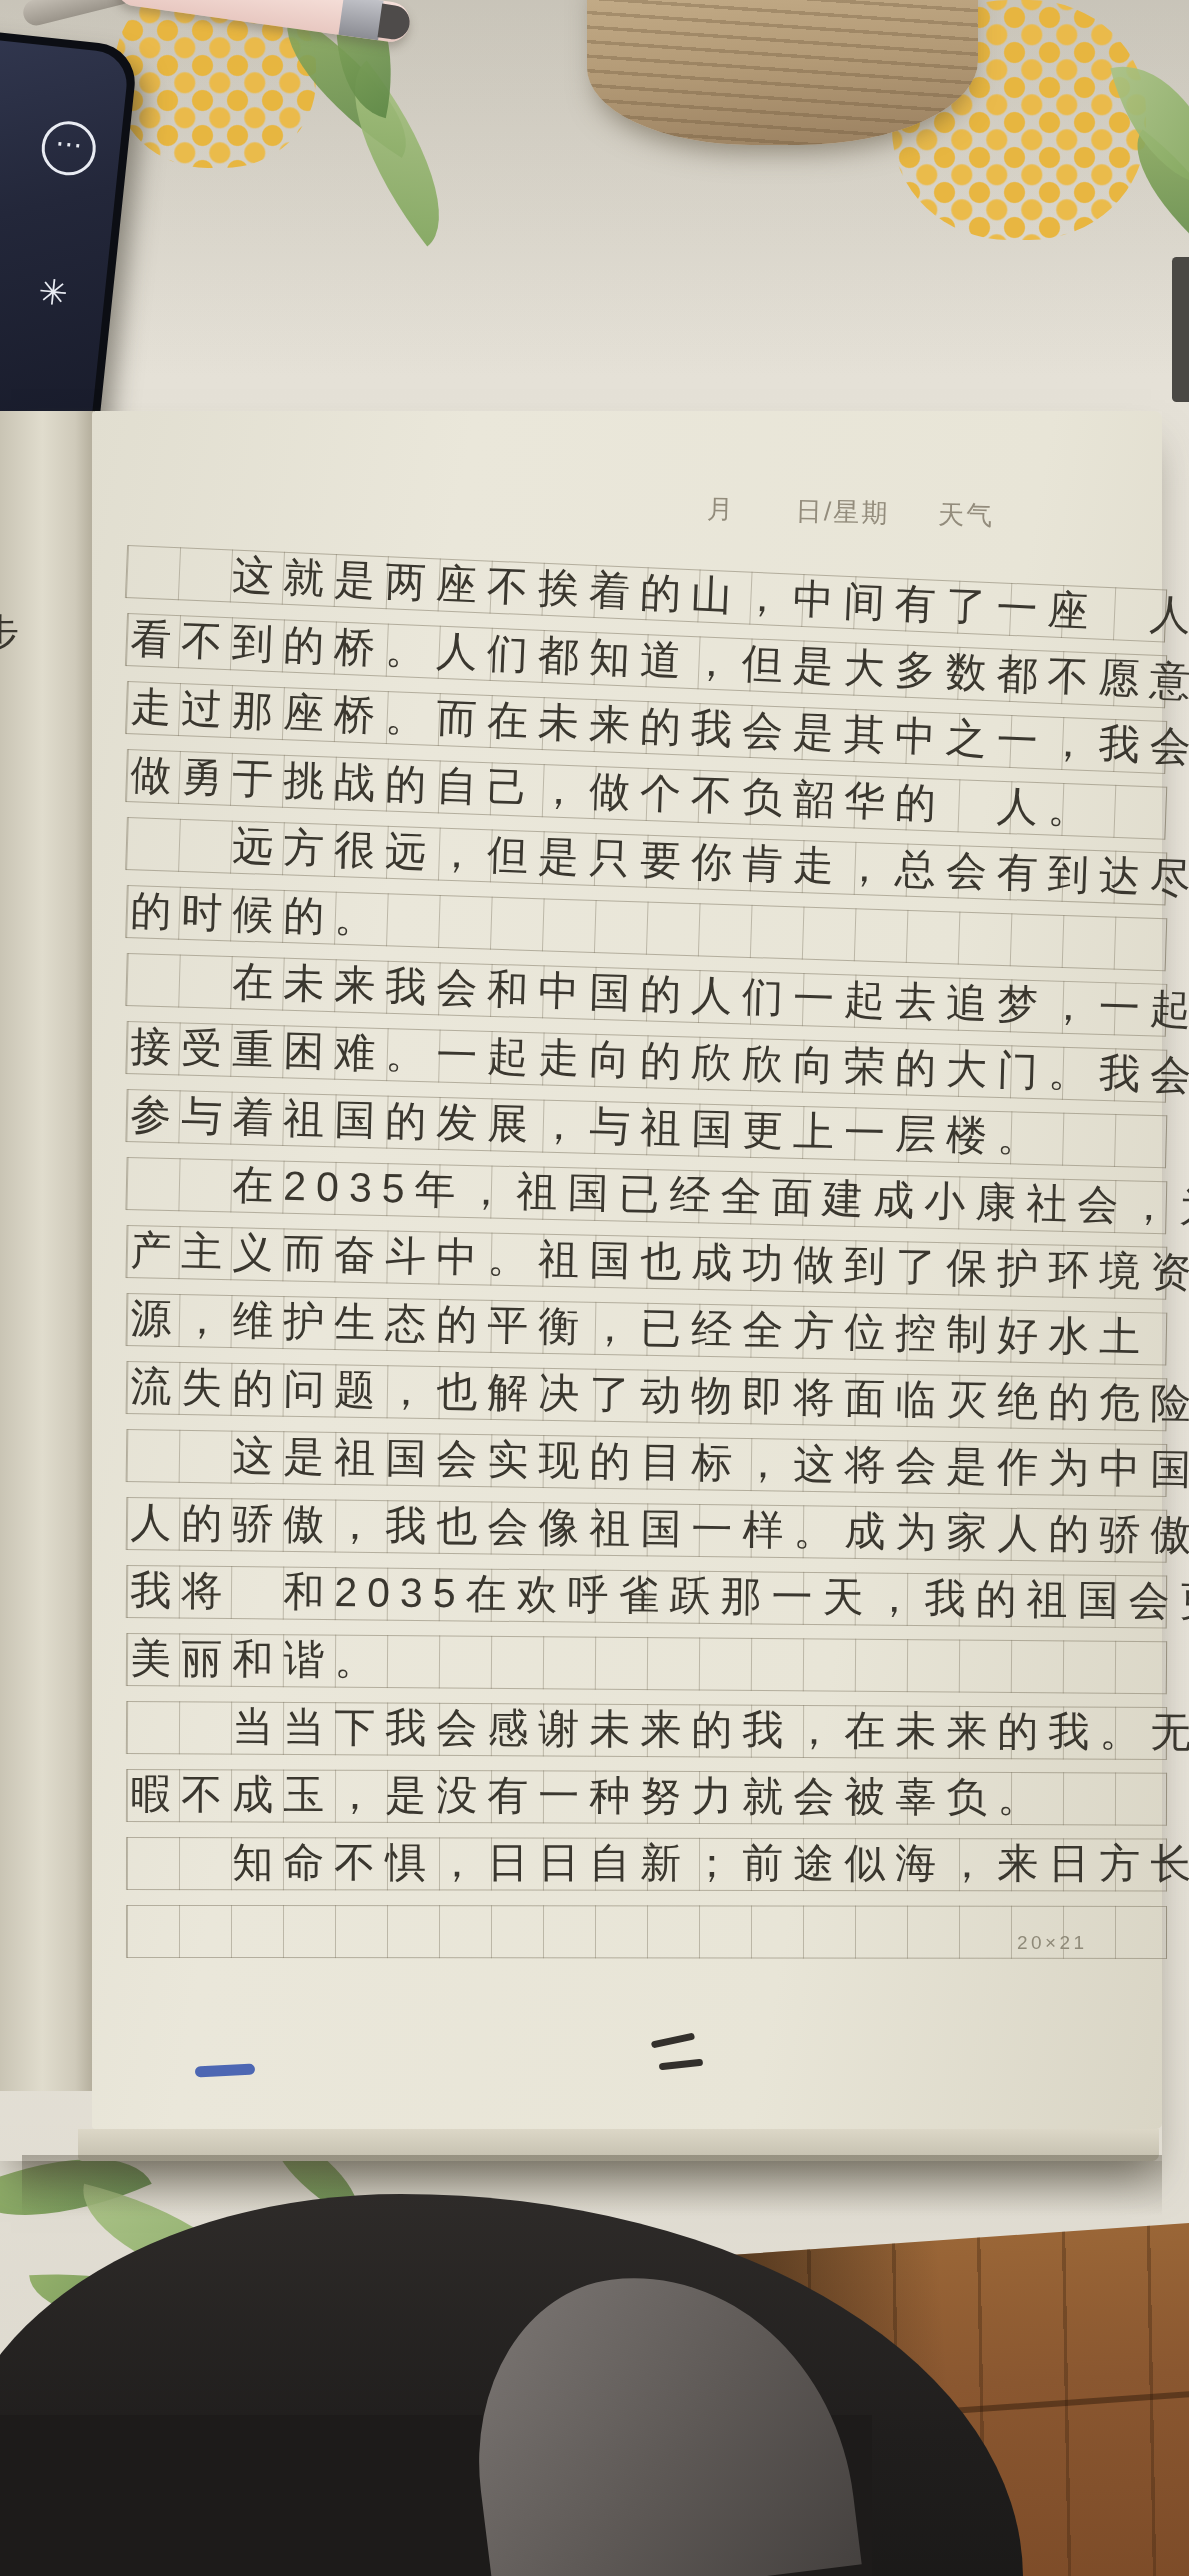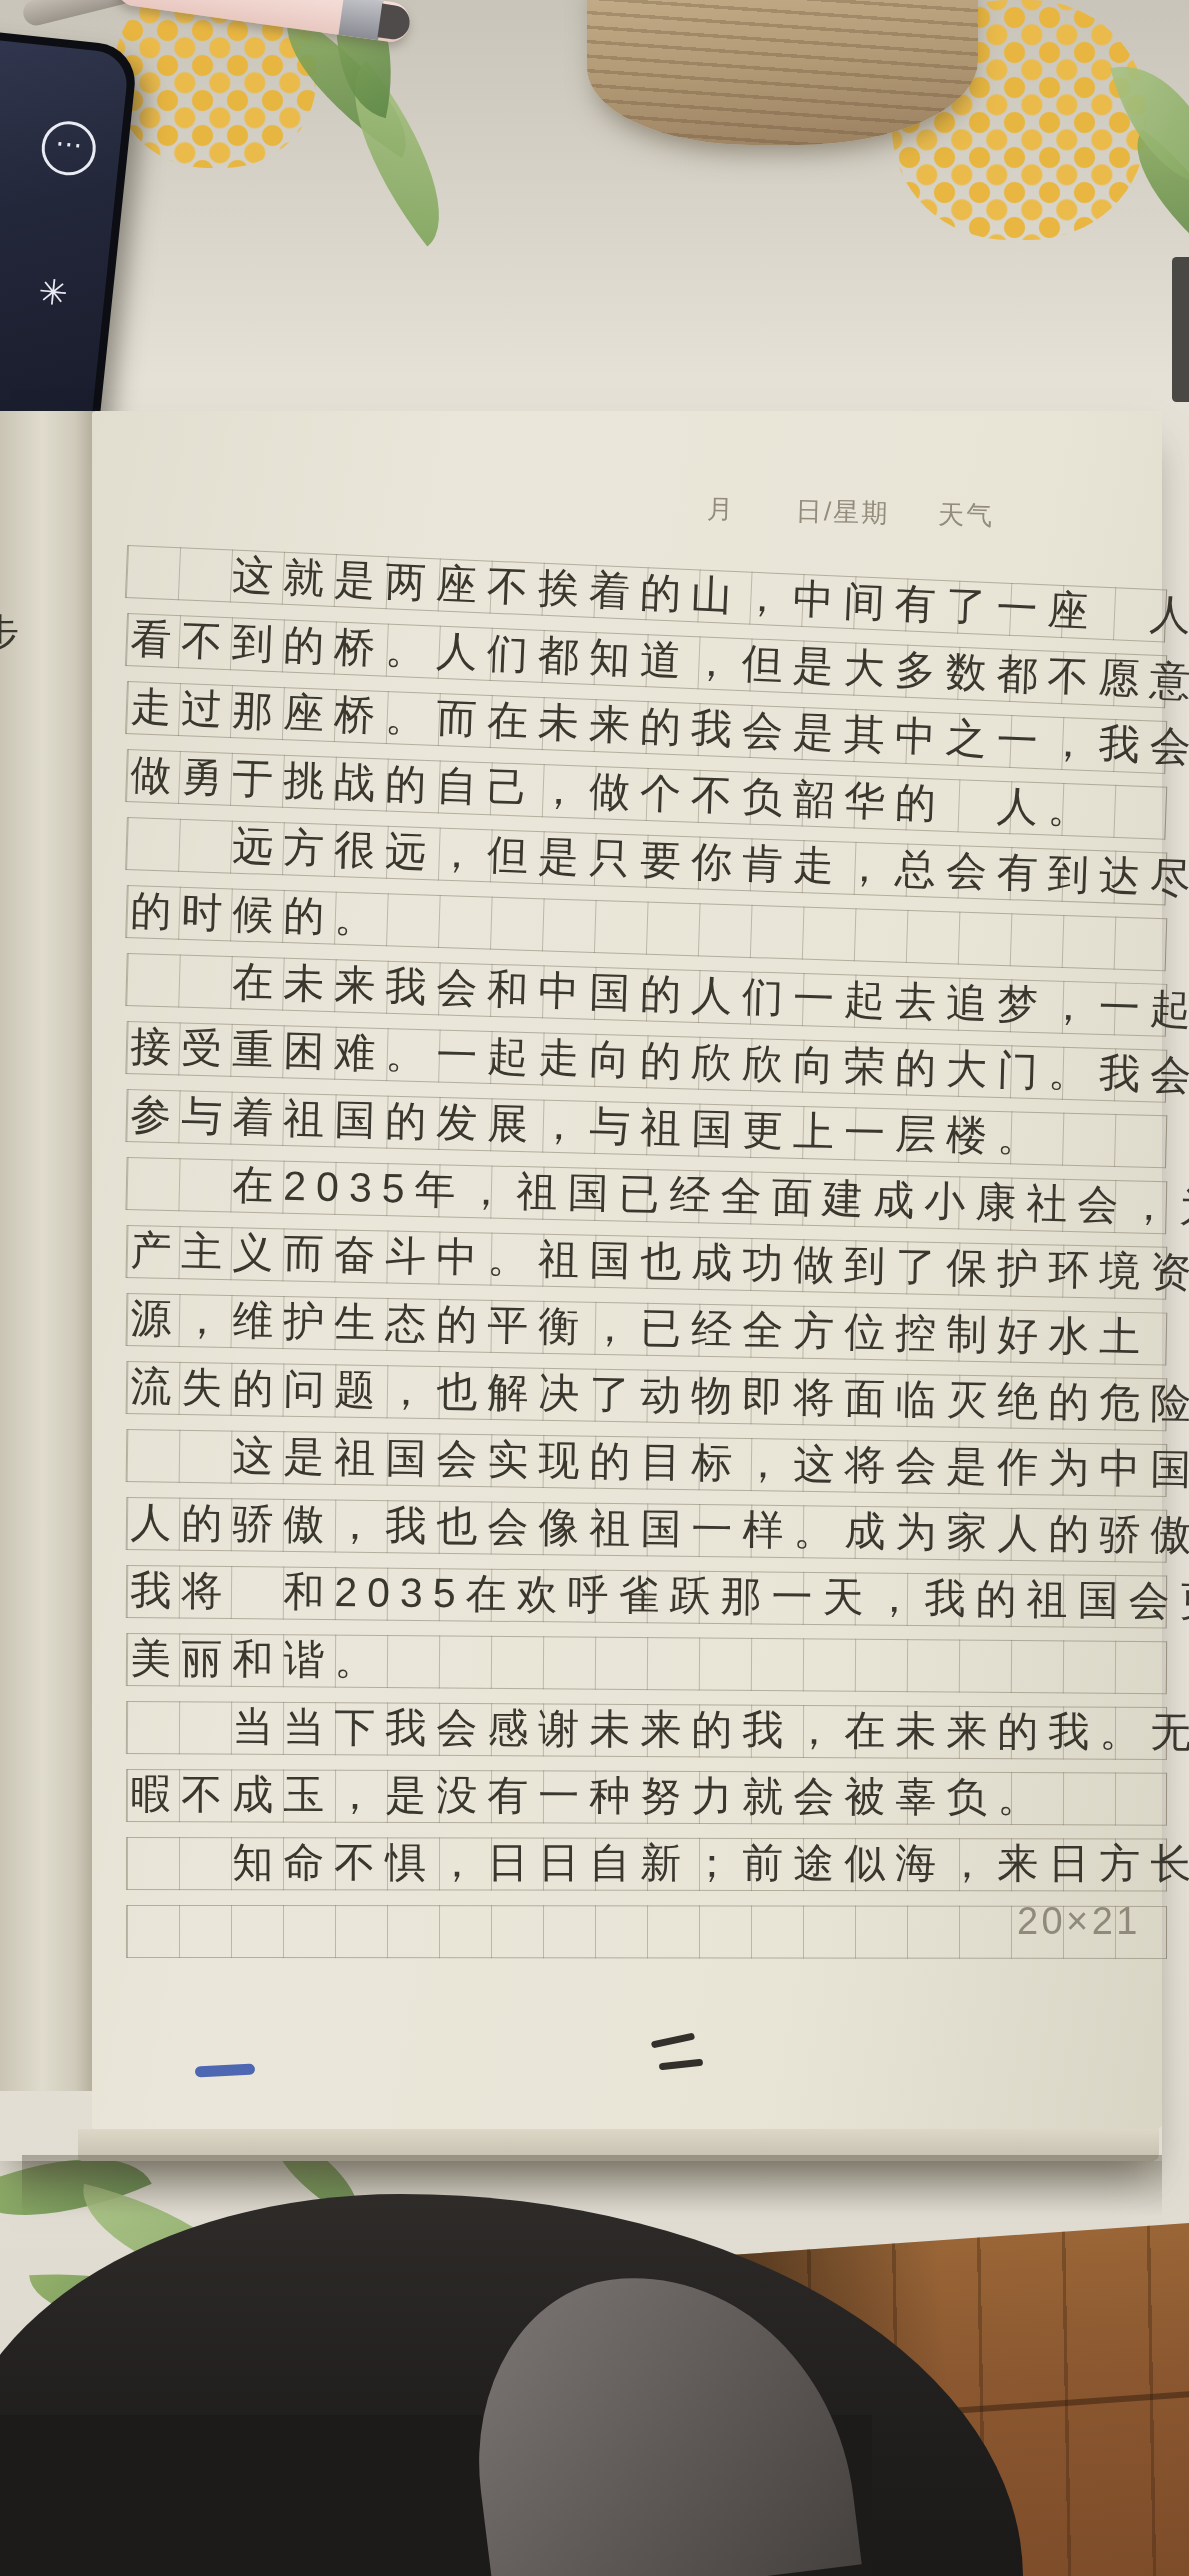--- a/index.html
+++ b/index.html
@@ -58,21 +58,21 @@
   .page-hdr{position:absolute;left:615px;top:84px;color:#938c7c;font-size:26px;
     letter-spacing:2.2px;transform:rotate(1.4deg);white-space:nowrap;}
   .page-hdr .h{display:inline-block;}
   .page-hdr .h1{margin-right:51px;} .page-hdr .h2{margin-right:39px;}
   .rows{position:absolute;left:34px;top:134px;width:1041px;}
   .grid-row{position:relative;height:53px;margin-bottom:15px;width:1041px;
     border:1.1px solid rgba(125,117,98,.5);box-sizing:border-box;transform-origin:left center;
     background:repeating-linear-gradient(90deg,rgba(125,117,98,.42) 0 1.1px,rgba(0,0,0,0) 1.1px 52px);}
   .hw{position:absolute;left:3.4px;top:-3.4px;font-size:41px;letter-spacing:10px;
     color:#3a372f;white-space:nowrap;font-family:"Liberation Sans",sans-serif;}
-  .page-ftr{position:absolute;left:925px;top:1489px;font-size:38px;color:#8f8a79;
+  .page-ftr{position:absolute;left:925px;top:1521px;font-size:19px;color:#8f8a79;
     letter-spacing:3.4px;}
   .mark-blue{position:absolute;left:103px;top:1654px;width:60px;height:11.2px;
     background:#3f5cb0;border-radius:5.6px;transform:rotate(-3deg);opacity:.92;}
   .mark-dd1,.mark-dd2{position:absolute;width:44px;height:7.3px;background:#33302c;border-radius:3.9px;}
   .mark-dd1{left:559px;top:1626px;transform:rotate(-12deg);}
   .mark-dd2{left:567px;top:1650px;transform:rotate(-6deg);}
   .book-shadow{position:absolute;left:22.4px;top:2155px;width:1140px;height:61px;
     background:linear-gradient(180deg,rgba(60,55,40,.35),rgba(60,55,40,0));}
   
   .floor{position:absolute;left:721px;top:2222px;width:481px;height:369px;

